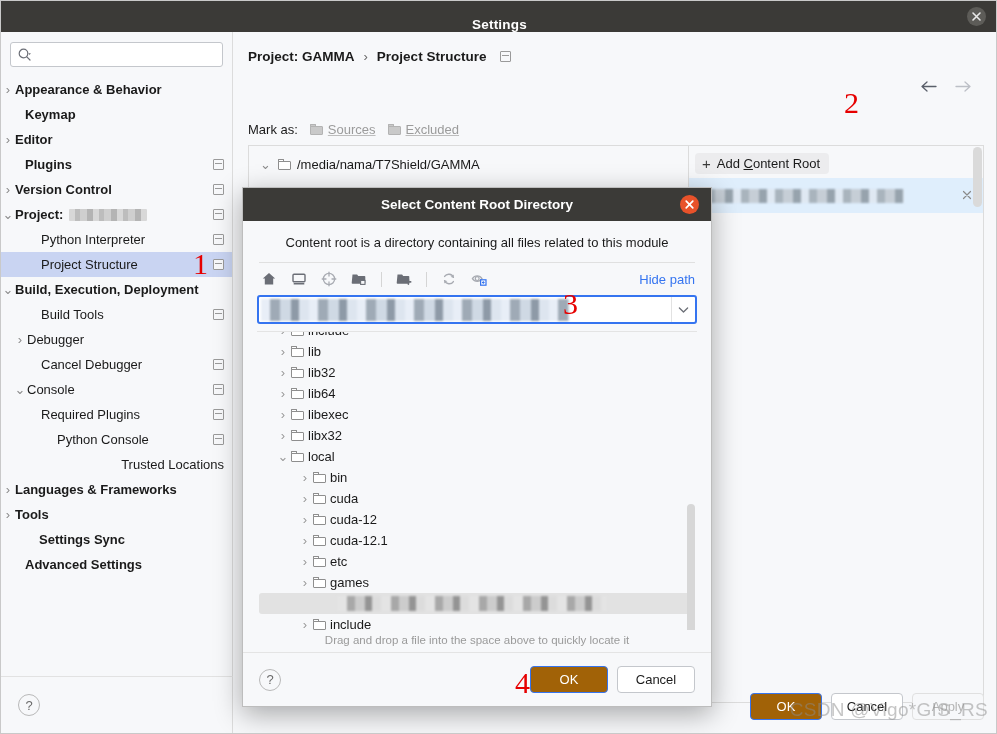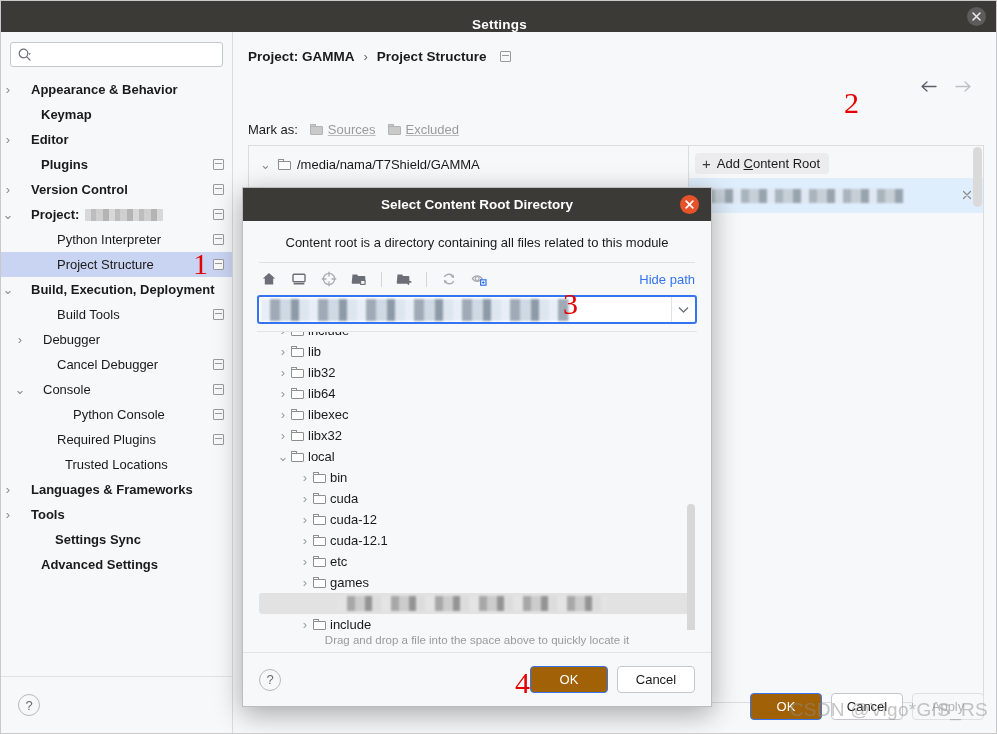--- a/index.html
+++ b/index.html
@@ -68,21 +68,21 @@
     padding-right: 8px;
     cursor: pointer;
     font-size: 13px;
   }
   .trow.sel { background: #c9d4f2; }
   .trow .arrow {
     width: 14px; height: 14px; flex: 0 0 14px;
     display: flex; align-items: center; justify-content: center;
     color: #8b8b8b;
   }
-  .trow .lbl { white-space: nowrap; margin-left: 16px; }
+  .trow .lbl { white-space: nowrap; }
   .trow .lbl.bold { font-weight: bold; }
   .trow .cfgicon {
     margin-left: auto;
     width: 11px; height: 11px;
     border: 1px solid #9a9a9a;
     border-radius: 1px;
     position: relative;
     background: #f7f8fa;
   }
   .trow .cfgicon::after {
@@ -451,31 +451,31 @@
         <div class="trow" style="padding-left: 26px;">
           <span class="arrow"></span>
           <span class="lbl">Cancel Debugger</span>
           <span class="cfgicon"></span>
         </div>
         <div class="trow" style="padding-left: 12px;">
           <span class="arrow">⌄</span>
           <span class="lbl">Console</span>
           <span class="cfgicon"></span>
         </div>
+        <div class="trow" style="padding-left: 26px;">
+          <span class="arrow"></span>
+          <span class="lbl">Required Plugins</span>
+          <span class="cfgicon"></span>
+        </div>
         <div class="trow" style="padding-left: 42px;">
           <span class="arrow"></span>
           <span class="lbl">Python Console</span>
           <span class="cfgicon"></span>
         </div>
-        <div class="trow" style="padding-left: 26px;">
-          <span class="arrow"></span>
-          <span class="lbl">Required Plugins</span>
-          <span class="cfgicon"></span>
-        </div>
-        <div class="trow" style="padding-left: 34px;">
+        <div class="trow" style="padding-left: 26px; justify-content: flex-end;">
           <span class="arrow"></span>
           <span class="lbl">Trusted Locations</span>
         </div>
         <div class="trow" style="padding-left: 0px;">
           <span class="arrow">›</span>
           <span class="lbl bold">Languages &amp; Frameworks</span>
         </div>
         <div class="trow" style="padding-left: 0px;">
           <span class="arrow">›</span>
           <span class="lbl bold">Tools</span>

